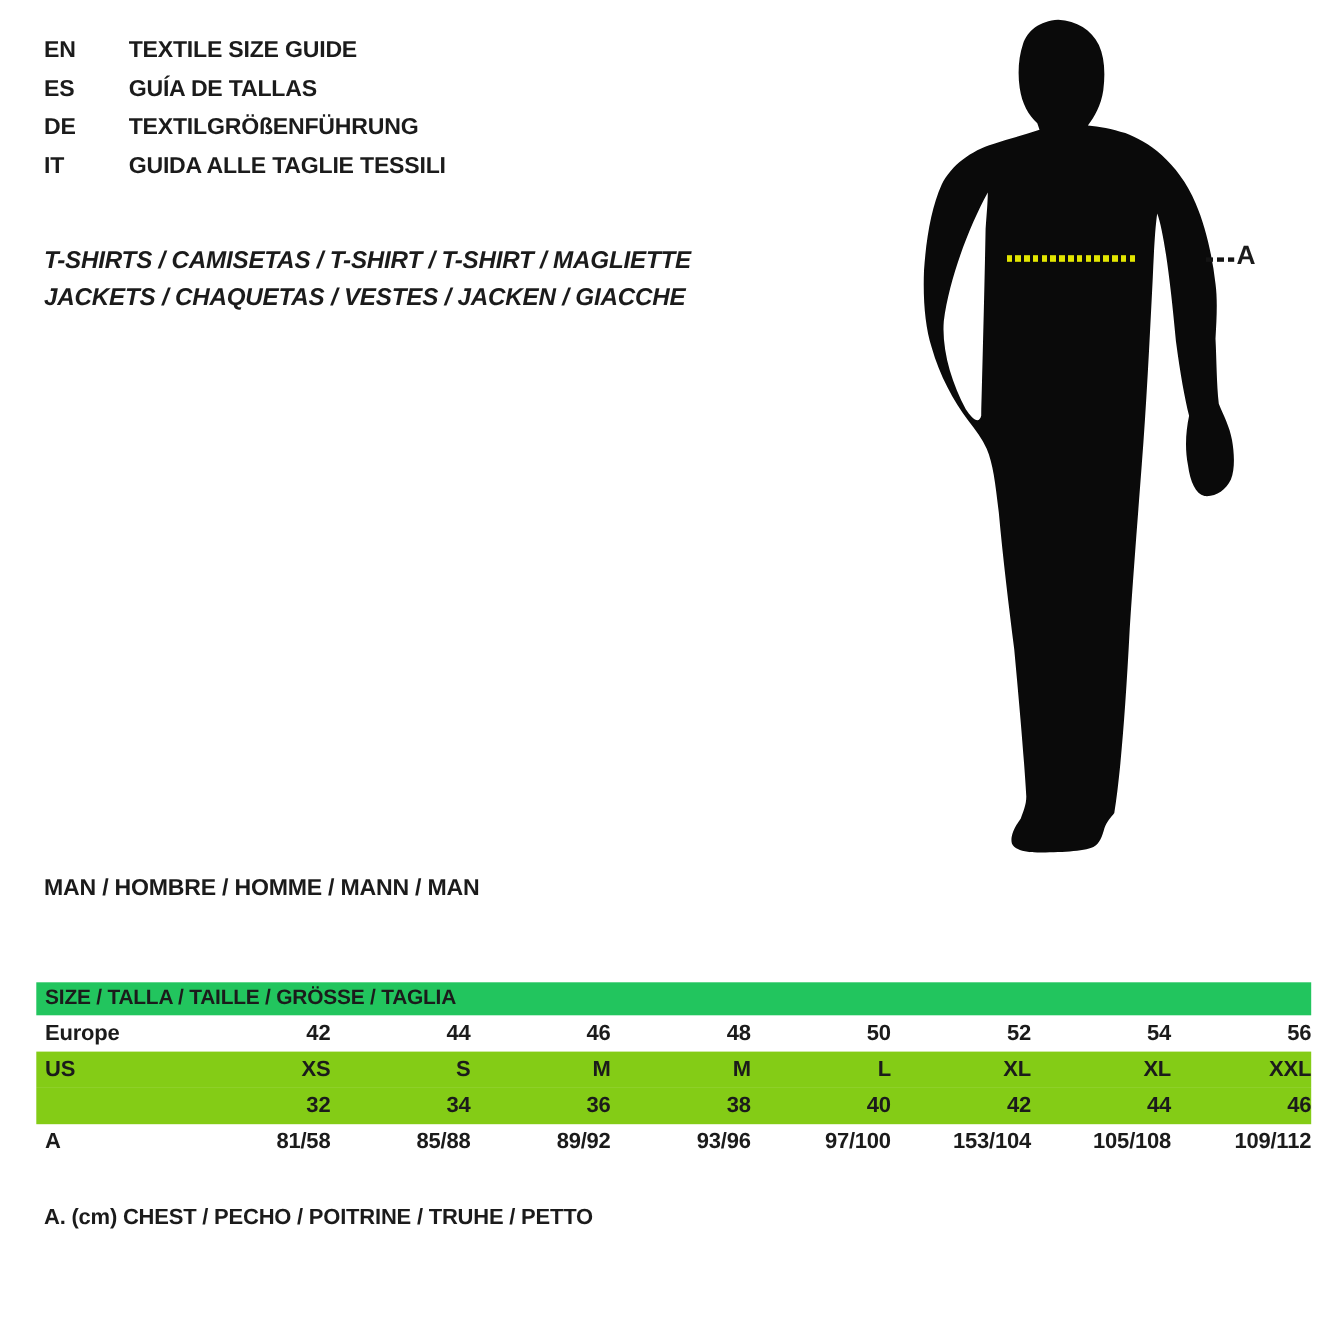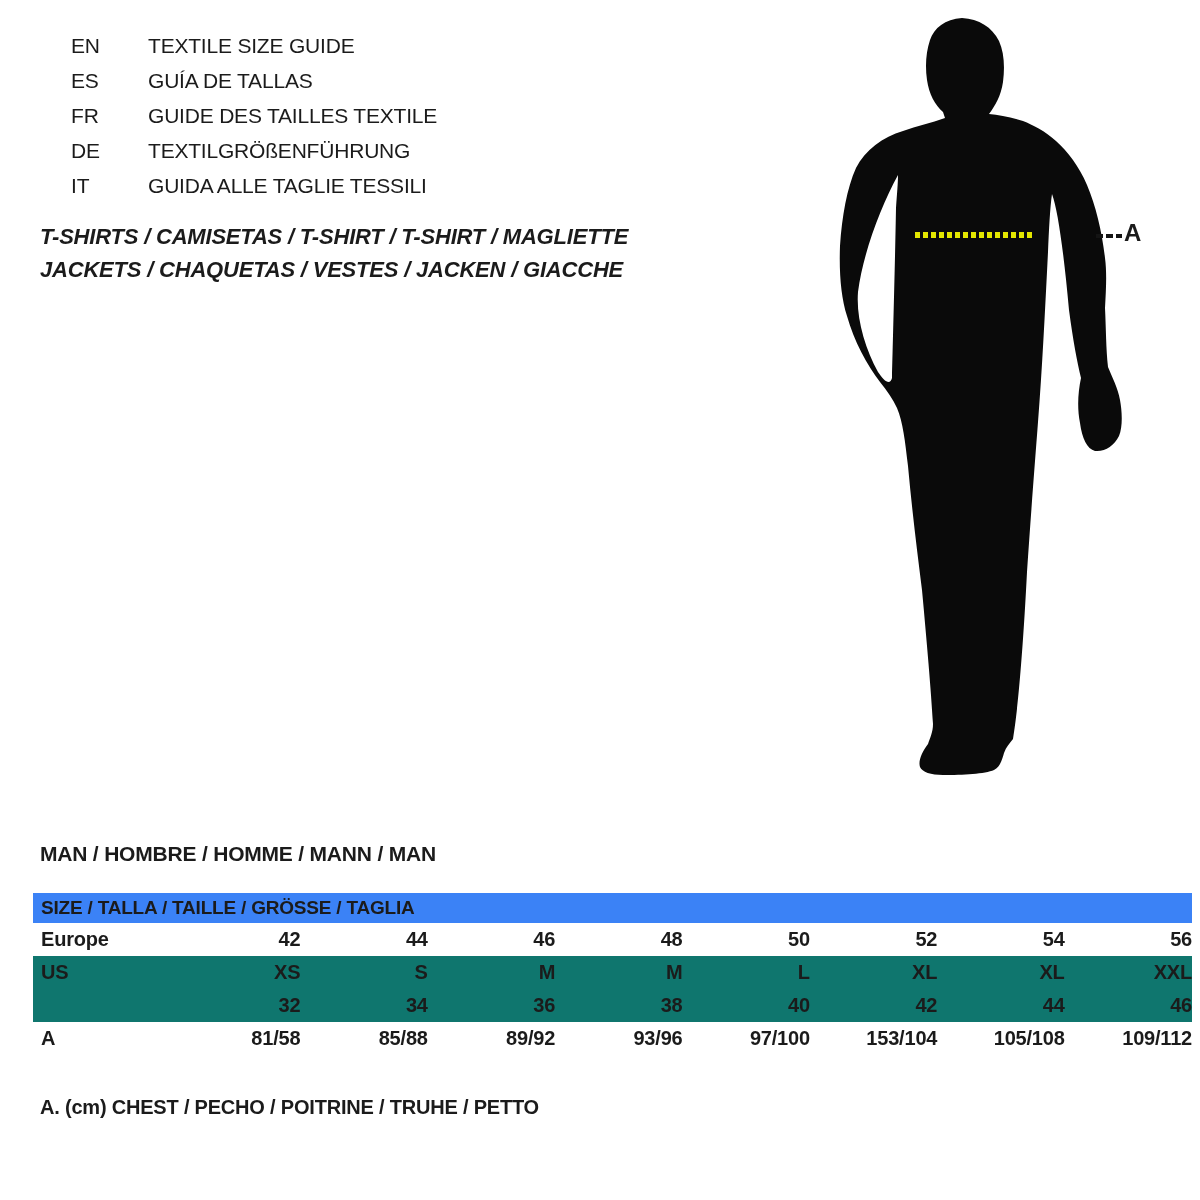--- a/index.html
+++ b/index.html
@@ -2,72 +2,68 @@
 <html><head>
 <meta charset="utf-8">
 <style>
   html,body{margin:0;padding:0;background:#ffffff;}
   #canvas{
     position:relative;width:1200px;height:1200px;background:#ffffff;overflow:hidden;
     font-family:"Liberation Sans", sans-serif;color:#1b1b1b;letter-spacing:-0.2px;
   }
   
   .lang-block{position:absolute;left:40px;top:28px;}
-  .lang-row{display:flex;line-height:35px;font-size:21px;font-weight:normal;margin-left:31px;}
+  .lang-row{display:flex;line-height:35px;font-size:21px;font-weight:bold;}
   .lang-code{width:77px;}
   .lang-title{white-space:nowrap;}
   
   .category-block{position:absolute;left:40px;top:220px;font-style:italic;}
   .category-line{font-size:22px;font-weight:bold;line-height:33px;white-space:nowrap;}
   
   .figure-wrap{position:absolute;left:835px;top:10px;width:300px;height:780px;}
   .figure-wrap svg{display:block;width:300px;height:780px;}
   .chest-line{
     position:absolute;left:915px;top:232px;width:118px;height:6px;
     background:repeating-linear-gradient(90deg,#e3e600 0 5px,transparent 5px 8px);
   }
   .pointer-dashes{
     position:absolute;left:1096px;top:234px;width:26px;height:4px;
     background:repeating-linear-gradient(90deg,#141414 0 7px,transparent 7px 10px);
   }
   .measure-label{
     position:absolute;left:1124px;top:220px;font-size:24px;font-weight:bold;line-height:26px;
   }
   
-  .section-title{position:absolute;left:40px;top:842px;font-size:21px;font-weight:bold;}
+  .section-title{position:absolute;left:40px;top:796px;font-size:21px;font-weight:bold;}
   
   .size-table{position:absolute;left:33px;top:893px;width:1159px;font-weight:bold;}
   .table-header{
-    height:30px;line-height:30px;background:#3b82f6;font-size:19px;padding-left:8px;
+    height:30px;line-height:30px;background:#22c55e;font-size:19px;padding-left:8px;
     box-sizing:border-box;
   }
   .table-row{display:flex;height:33px;line-height:33px;font-size:20px;}
-  .table-row.shaded{background:#0f766e;}
+  .table-row.shaded{background:#84cc16;}
   .row-label{width:140px;padding-left:8px;box-sizing:border-box;}
   .cell{flex:1;text-align:right;}
   
   .footnote{position:absolute;left:40px;top:1096px;font-size:20px;font-weight:bold;}
 </style>
 </head>
 <body>
 
 <div id="canvas">
 
   <div class="lang-block">
     <div class="lang-row">
       <span class="lang-code">EN</span>
       <span class="lang-title">TEXTILE SIZE GUIDE</span>
     </div>
     <div class="lang-row">
       <span class="lang-code">ES</span>
       <span class="lang-title">GUÍA DE TALLAS</span>
-    </div>
-    <div class="lang-row">
-      <span class="lang-code">FR</span>
-      <span class="lang-title">GUIDE DES TAILLES TEXTILE</span>
     </div>
     <div class="lang-row">
       <span class="lang-code">DE</span>
       <span class="lang-title">TEXTILGRÖßENFÜHRUNG</span>
     </div>
     <div class="lang-row">
       <span class="lang-code">IT</span>
       <span class="lang-title">GUIDA ALLE TAGLIE TESSILI</span>
     </div>
   </div>

